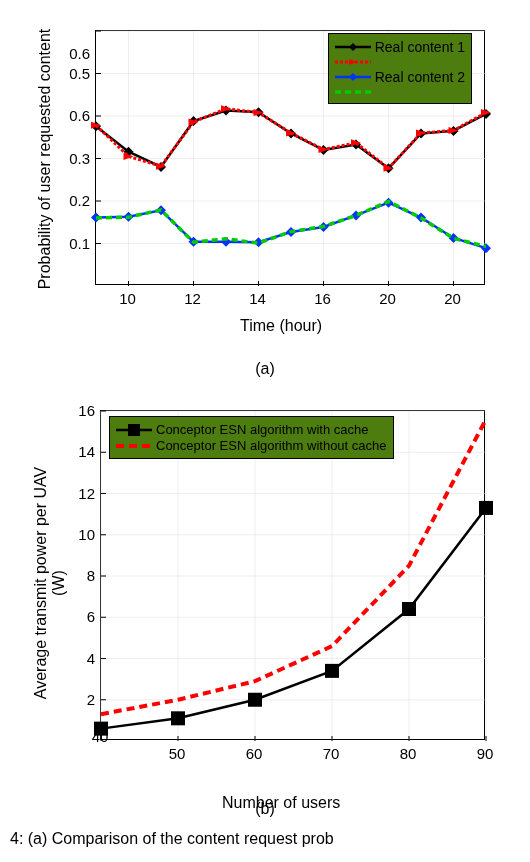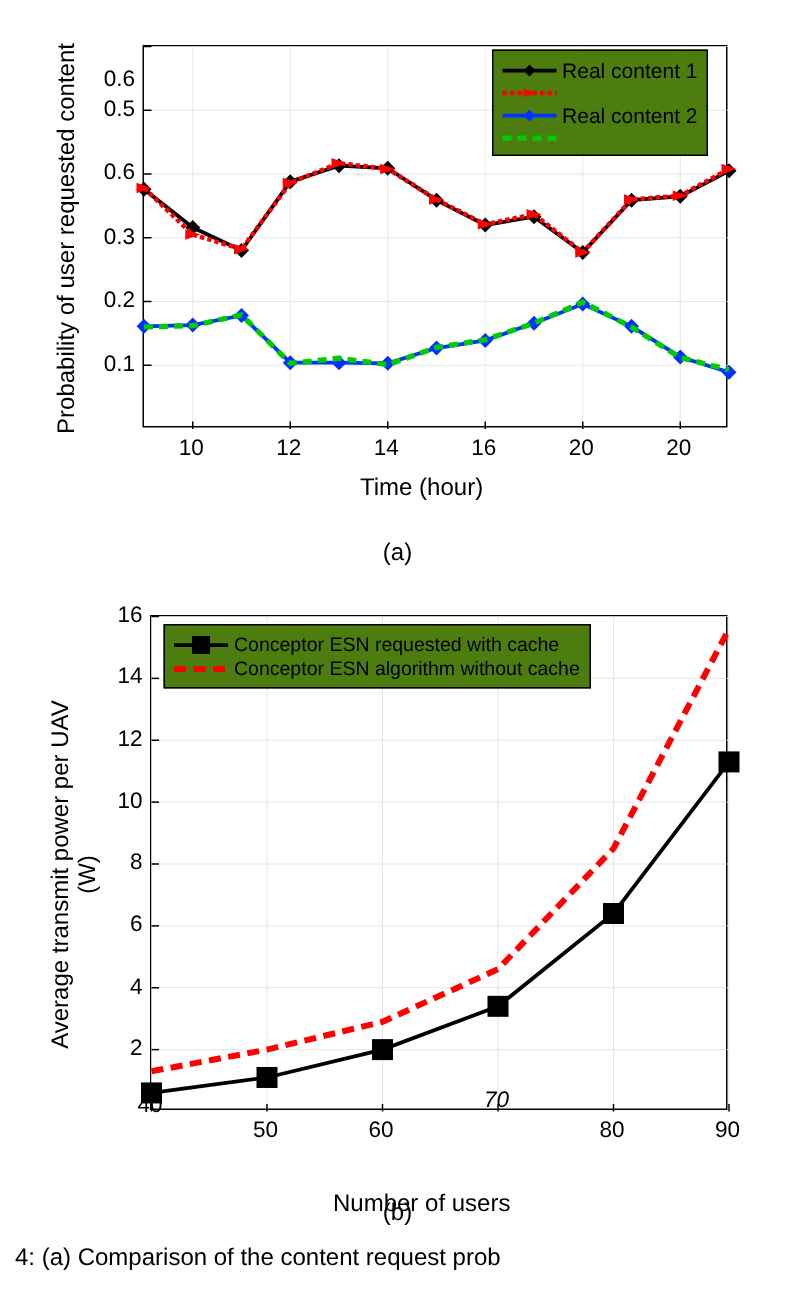--- a/index.html
+++ b/index.html
@@ -199,41 +199,41 @@
       </svg>
     <div class="legend legend-b">
       <div id="legend-b-rows">
           <div class="legend-row">
             <div class="legend-swatch">
               <svg width="36" height="12">
                 <line x1="0" x2="36" y1="6" y2="6" stroke="#000000" stroke-width="2.5"></line>
                 <rect x="12" y="0" width="12" height="12" fill="#000000"></rect>
               </svg>
             </div>
-            <span>Conceptor ESN requested with cache</span>
+            <span>Conceptor ESN algorithm with cache</span>
           </div>
           <div class="legend-row">
             <div class="legend-swatch">
               <svg width="36" height="12">
                 <line x1="0" x2="36" y1="6" y2="6" stroke="#ff0000" stroke-width="4" stroke-dasharray="8,5"></line>
               </svg>
             </div>
             <span>Conceptor ESN algorithm without cache</span>
           </div>
         </div>
     </div>
   </div>
   <div id="xticks-b"></div>
   <div id="yticks-b"></div>
   <div class="axis-label" style="left:202px; top:364px;margin-top:40px;">Number of users</div>
   <div class="axis-label y-label" style="left:-100px; top:175px; width:260px; text-align:center;">Average transmit power per UAV (W)</div>
 <div class="tick x-tick" style="left: 80px; top: 338px;">40</div>
     <div class="tick x-tick" style="left: 157px; top: 355px;">50</div>
     <div class="tick x-tick" style="left: 234px; top: 355px;">60</div>
-    <div class="tick x-tick" style="left: 311px; top: 335px; font-style: italic;">70</div>
+    <div class="tick x-tick" style="left: 311px; top: 355px;">70</div>
     <div class="tick x-tick" style="left: 388px; top: 355px;">80</div>
     <div class="tick x-tick" style="left: 465px; top: 355px;">90</div>
     <div class="tick y-tick" style="left: 45px; width: 30px; top: 308.75px;">2</div>
     <div class="tick y-tick" style="left: 45px; width: 30px; top: 267.5px;">4</div>
     <div class="tick y-tick" style="left: 45px; width: 30px; top: 226.25px;">6</div>
     <div class="tick y-tick" style="left: 45px; width: 30px; top: 185px;">8</div>
     <div class="tick y-tick" style="left: 45px; width: 30px; top: 143.75px;">10</div>
     <div class="tick y-tick" style="left: 45px; width: 30px; top: 102.5px;">12</div>
     <div class="tick y-tick" style="left: 45px; width: 30px; top: 61.25px;">14</div>
     <div class="tick y-tick" style="left: 45px; width: 30px; top: 20px;">16</div>

